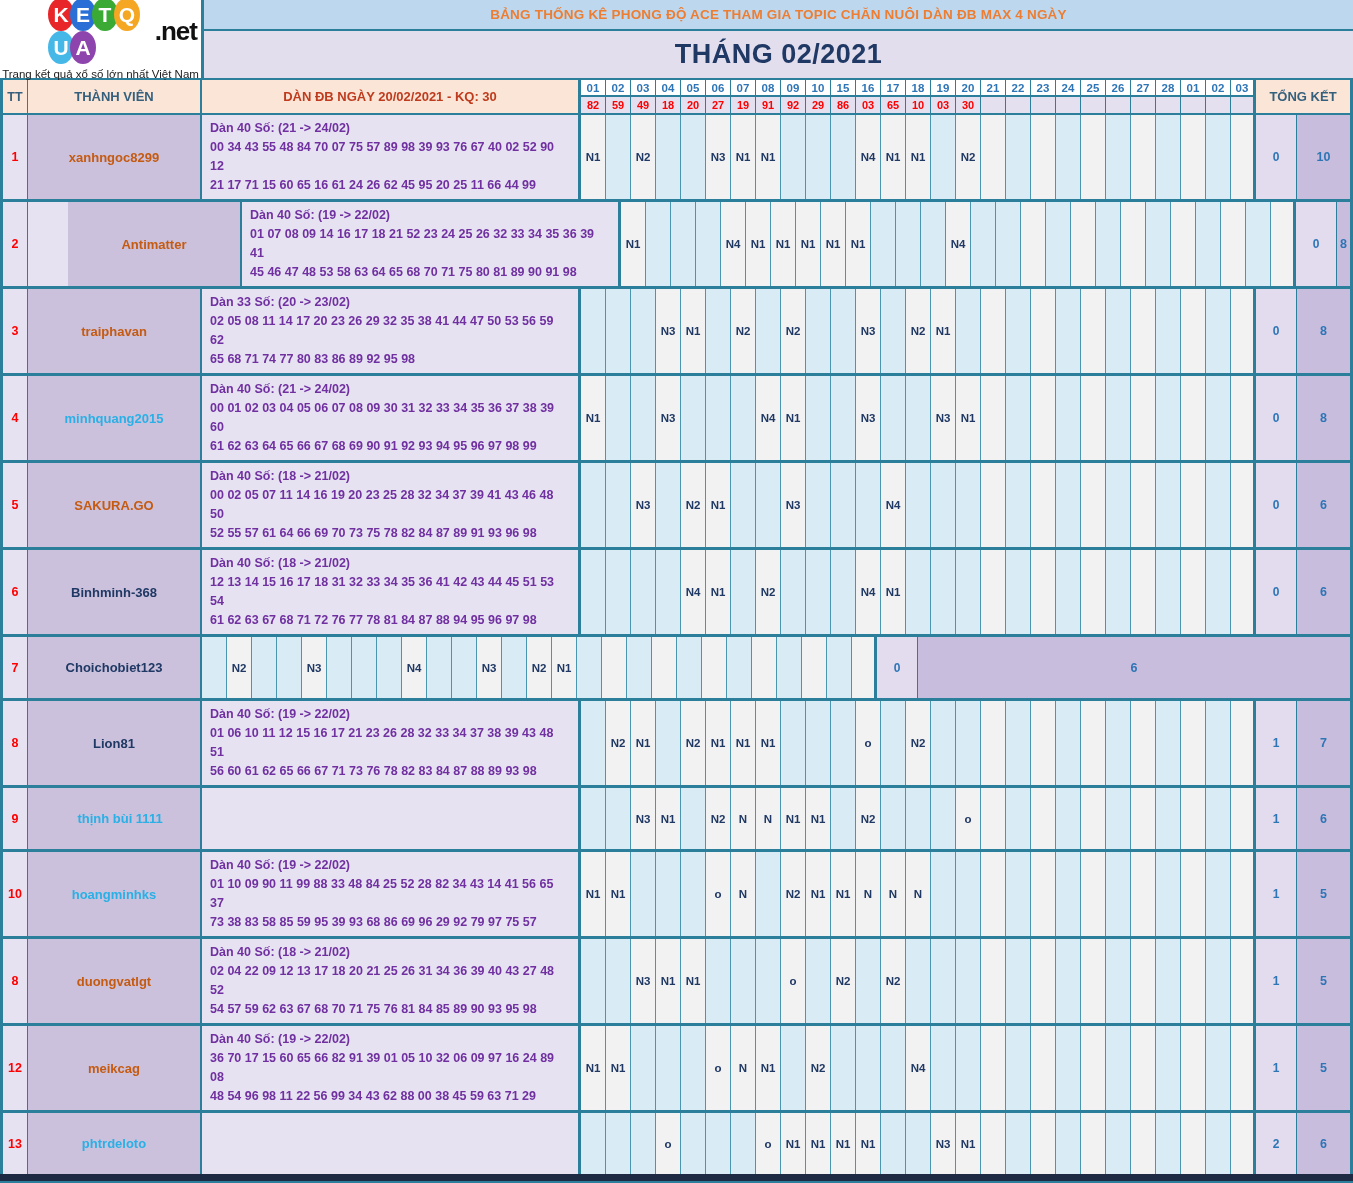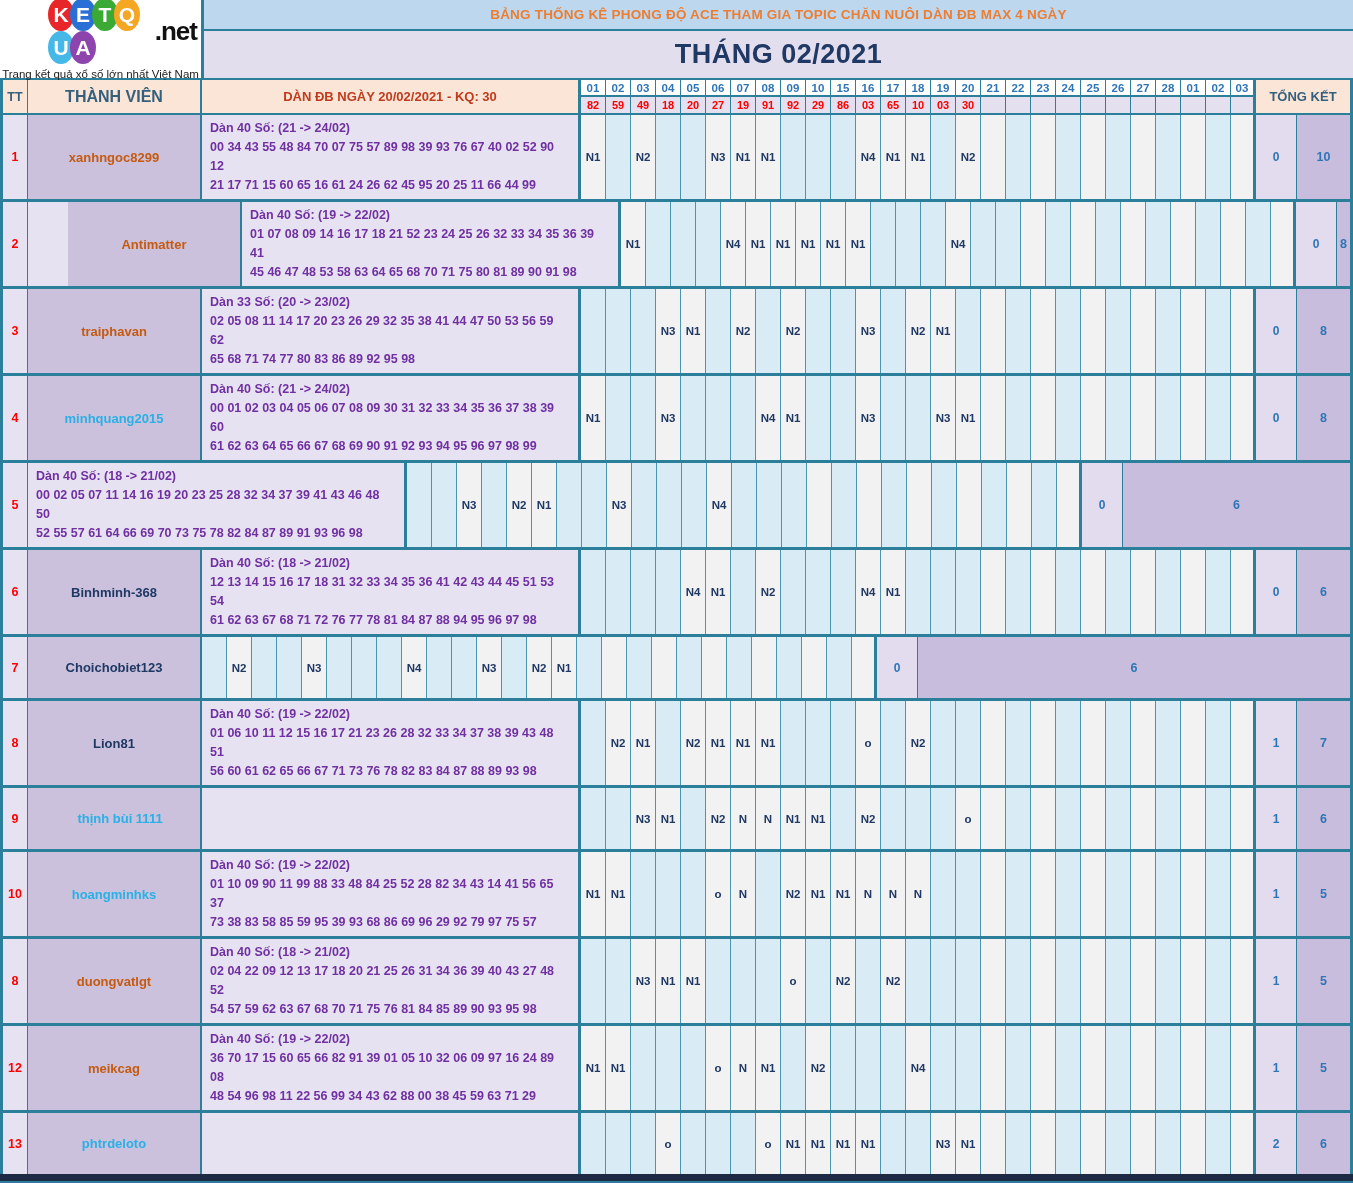--- a/index.html
+++ b/index.html
@@ -15,21 +15,21 @@
   .logo-suffix{color:#111;font-weight:bold;font-size:26px;margin-left:6px;letter-spacing:-1px;}
   .logo-tagline{color:#222;font-size:11.5px;margin-top:4px;white-space:nowrap;}
   .banners{flex:1;display:flex;flex-direction:column;}
   .banner1{height:31px;background:#bdd7ee;border-bottom:2px solid #2b7f9b;display:flex;align-items:center;justify-content:center;color:#ed7d31;font-weight:bold;font-size:13.5px;letter-spacing:.2px;}
   .banner2{flex:1;background:#e2deee;display:flex;align-items:center;justify-content:center;color:#1f3864;font-weight:bold;font-size:27px;letter-spacing:.5px;}
 
   
   .hdr{display:flex;height:35px;border-bottom:2px solid #2b7f9b;background:#2b7f9b;}
   .hcell{background:#fbe5d6;display:flex;align-items:center;justify-content:center;font-weight:bold;}
   .h-tt{width:28px;border-right:1px solid #2b7f9b;color:#35607d;font-size:12.5px;border-left:3px solid #2b7f9b;}
-  .h-member{width:174px;border-right:2px solid #2b7f9b;color:#35607d;font-size:16px;}
+  .h-member{width:174px;border-right:2px solid #2b7f9b;color:#35607d;font-size:13px;}
   .h-dan{width:379px;border-right:3px solid #2b7f9b;color:#bf3b1e;font-size:13px;}
   .h-days{display:flex;}
   .day-col{width:25px;display:flex;flex-direction:column;border-right:1px solid #2b7f9b;}
   .day-col:last-child{border-right:3px solid #2b7f9b;}
   .day-label{height:17px;background:#ffffff;color:#2e75b6;font-weight:bold;font-size:11.5px;display:flex;align-items:center;justify-content:center;border-bottom:2px solid #2b7f9b;}
   .day-kq{flex:1;background:#e4e0f0;color:#ff0000;font-weight:bold;font-size:11px;display:flex;align-items:center;justify-content:center;}
   .h-total{flex:1;color:#35607d;font-size:13px;border-right:3px solid #2b7f9b;}
 
   
   .rows{display:flex;flex-direction:column;height:1059px;}
@@ -338,20 +338,21 @@
           <div class="day-cell" style="background: rgb(217, 236, 245);"></div>
           <div class="day-cell" style="background: rgb(242, 242, 242);"></div>
           <div class="day-cell" style="background: rgb(217, 236, 245);"></div>
           <div class="day-cell" style="background: rgb(242, 242, 242);"></div>
         </div>
         <div class="c-t1">0</div>
         <div class="c-t2">8</div>
       </div>
       <div class="m-row">
         <div class="c-tt">5</div>
+        <div class="c-member" style="color: rgb(197, 90, 17);">SAKURA.GO</div>
         <div class="c-dan">
           <div>Dàn 40 Số: (18 -&gt; 21/02)</div>
           <div>00 02 05 07 11 14 16 19 20 23 25 28 32 34 37 39 41 43 46 48 50</div>
           <div>52 55 57 61 64 66 69 70 73 75 78 82 84 87 89 91 93 96 98</div>
         </div>
         <div class="c-days">
           <div class="day-cell" style="background: rgb(217, 236, 245);"></div>
           <div class="day-cell" style="background: rgb(217, 236, 245);"></div>
           <div class="day-cell" style="background: rgb(242, 242, 242);">N3</div>
           <div class="day-cell" style="background: rgb(217, 236, 245);"></div>

